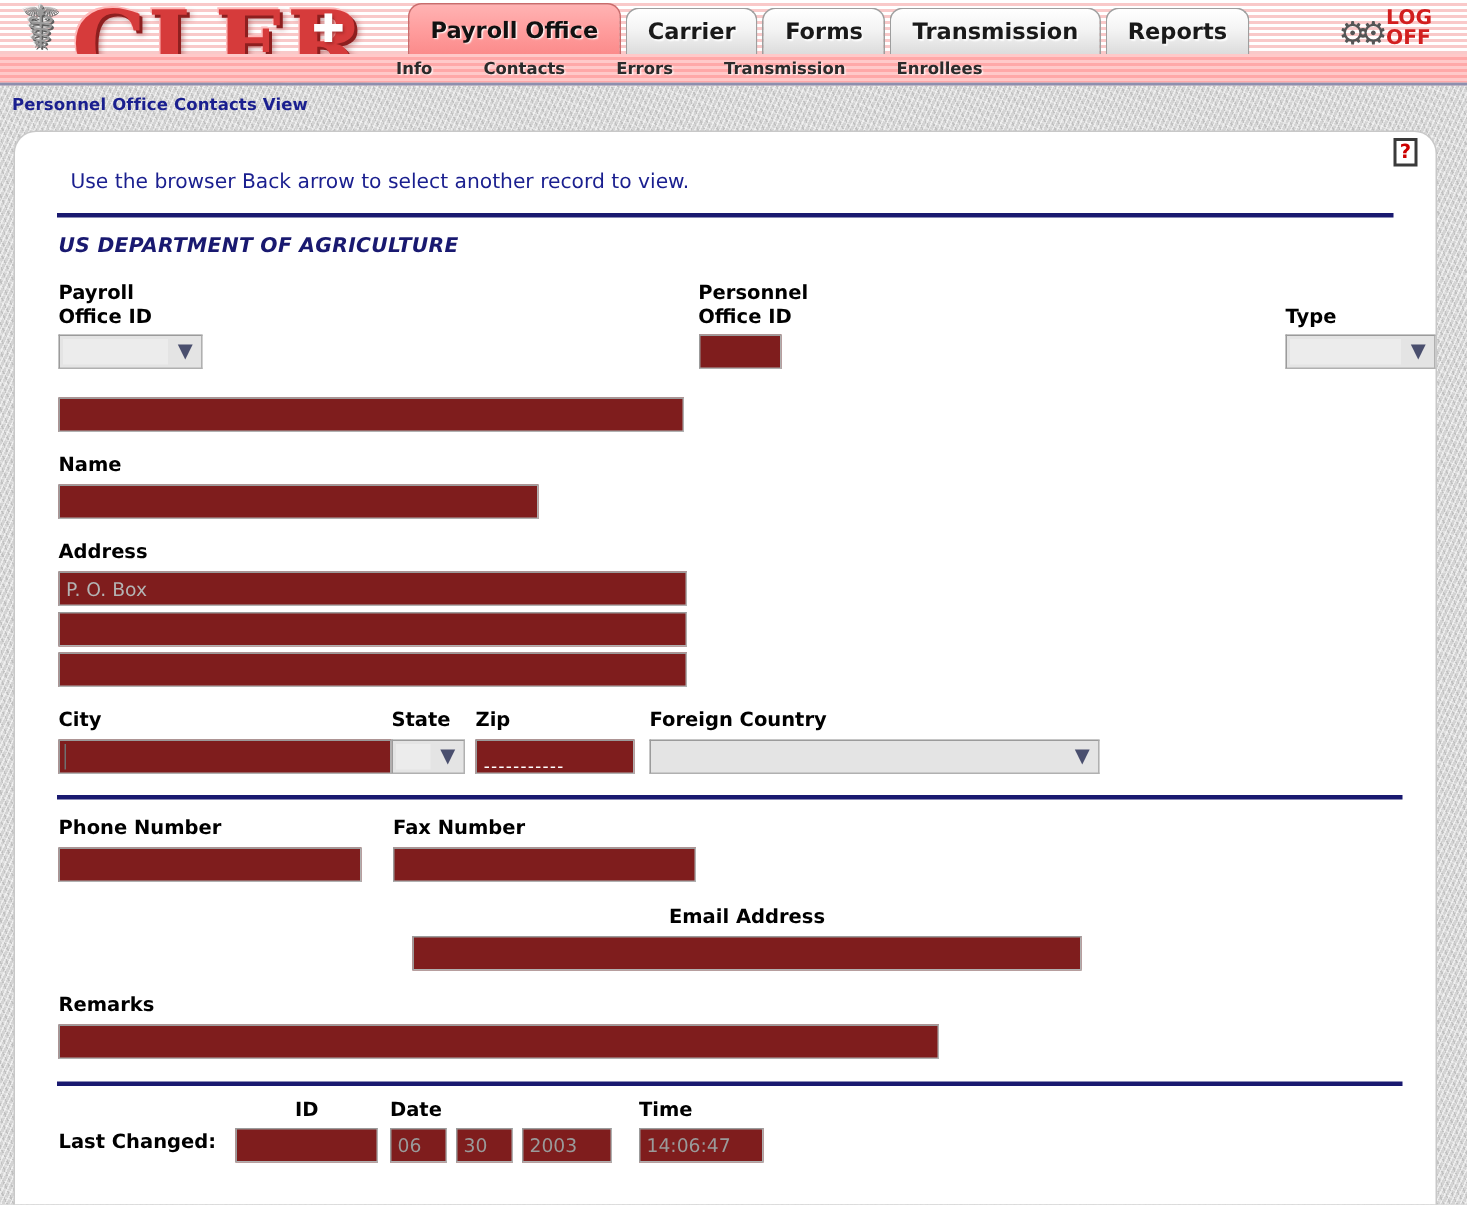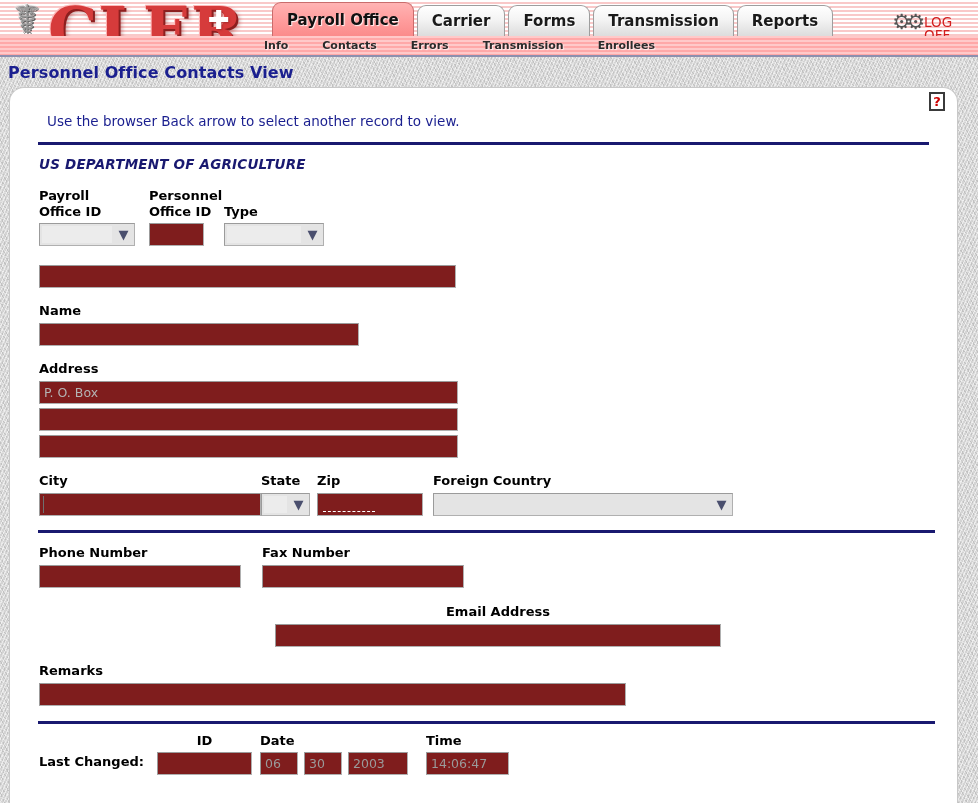--- a/index.html
+++ b/index.html
@@ -88,23 +88,23 @@
   }
 
   
   .gear-icon {
     position: absolute; right: 58px; top: 10px;
     font-size: 21px; color: #555;
     letter-spacing: -5px;
     cursor: pointer;
   }
   .logoff {
-    position: absolute; right: 6px; top: 16px;
+    position: absolute; right: 6px; top: 6px;
     width: 48px;
-    font-size: 13.5px; font-weight: 400; line-height: 13px;
+    font-size: 13.5px; font-weight: 700; line-height: 13px;
     color: #d21f1f; text-align: left;
     cursor: pointer;
   }
 
   
   .subnav {
     position: absolute; left: 0; right: 0; bottom: 0;
     height: 19px;
     display: flex; align-items: center;
     padding-left: 264px; gap: 34px;
@@ -113,21 +113,21 @@
   }
   .subnav-item {
     font-size: 11px; font-weight: 700; color: #2b2b2b;
     text-shadow: 1px 1px 1px rgba(255,255,255,.75);
     cursor: pointer; white-space: nowrap;
   }
 
   
   .page-title {
     padding: 6px 0 4px 8px;
-    font-size: 16px; font-weight: 700;
+    font-size: 11px; font-weight: 700;
     color: #1a1f8f;
     letter-spacing: .1px;
   }
 
   
   .panel {
     position: absolute;
     left: 10px; top: 88px;
     width: 947px; height: 715px;
     background: #ffffff;
@@ -208,21 +208,21 @@
   }
   .caret {
     position: absolute; left: 4px; top: 3px; bottom: 3px;
     width: 1px; background: #6f6f6f;
   }
   .zipmask {
     position: absolute; left: 6px; bottom: 4px;
     width: 52px; border-bottom: 1px dashed #ffffff;
     height: 1px;
   }
-  .mb { margin-bottom: 15px; }
+  .mb { margin-bottom: 15px; justify-content: space-between; }
 </style>
 </head>
 <body>
 
 <div class="page">
 
   <div class="masthead">
     <div class="caduceus">☤</div>
     <div class="logo-cler">CLER</div>
     <div class="logo-cross">✚</div>

